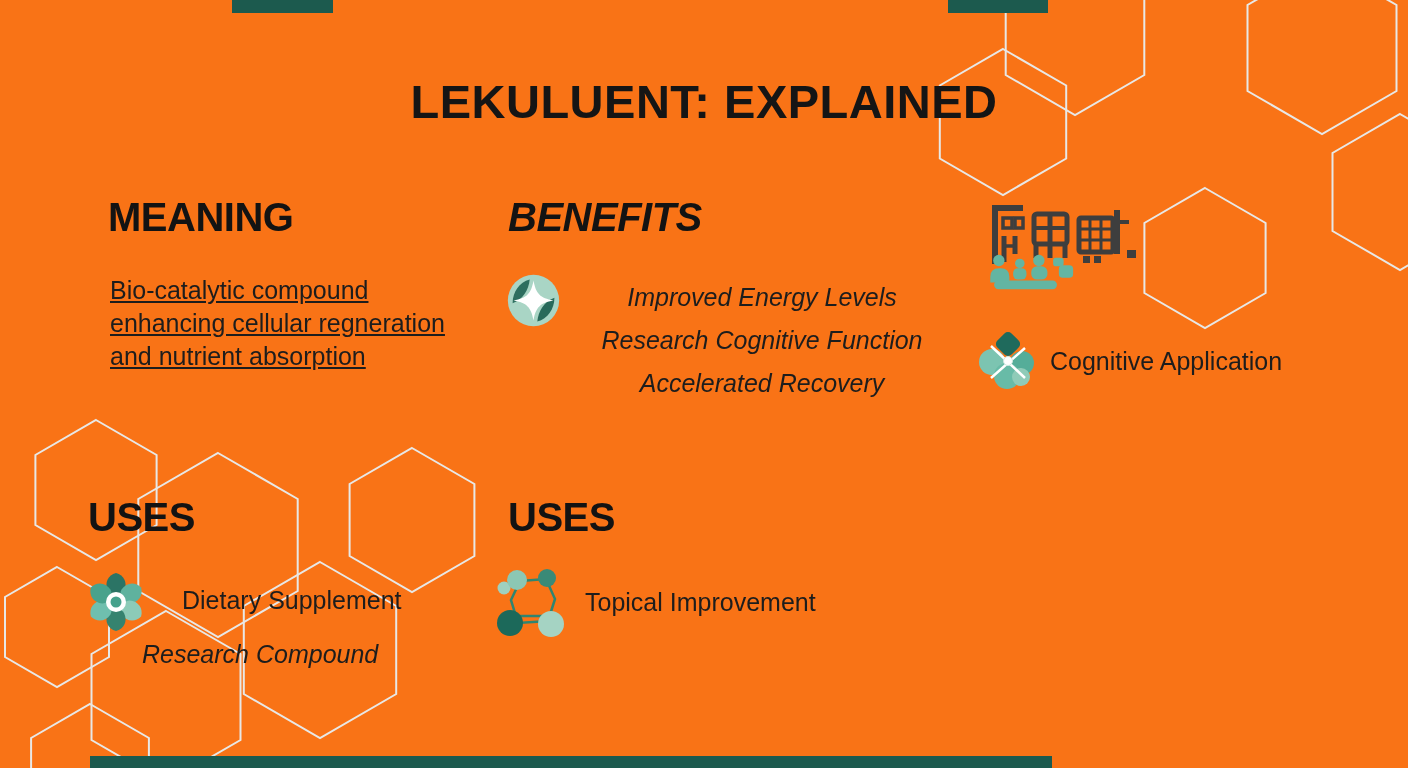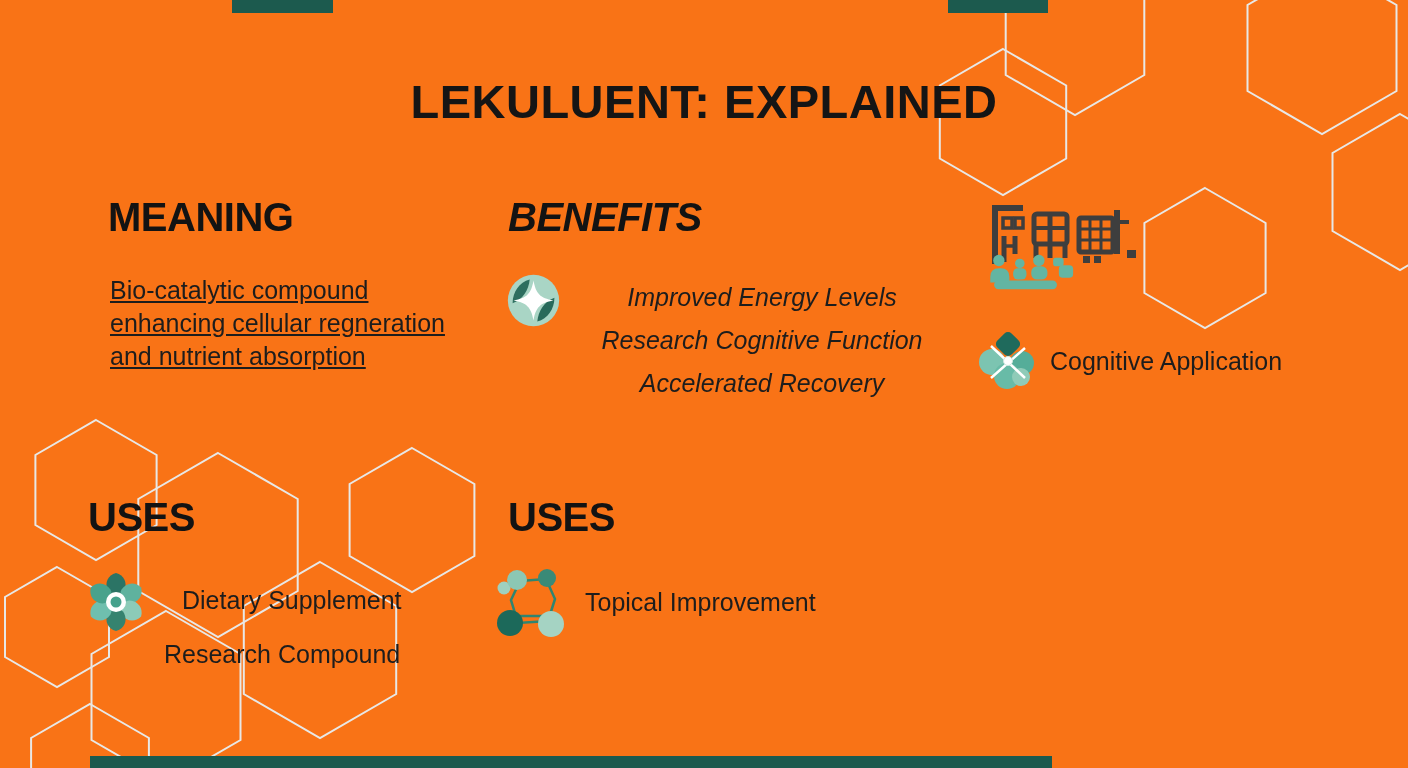--- a/index.html
+++ b/index.html
@@ -29,21 +29,21 @@
   .sec-benefits .icon{left:-3px;top:76px;width:57px;height:57px;}
   .sec-benefits .item-list{left:68px;top:80px;width:372px;}
   .sec-tosearal{left:985px;top:198px;width:400px;}
   .sec-tosearal .building{left:2px;top:0;width:150px;height:76px;}
   .sec-tosearal .people{left:2px;top:54px;width:98px;height:40px;}
   .sec-tosearal .clover{left:-8px;top:132px;width:62px;height:62px;}
   .sec-tosearal .label{left:65px;top:148px;}
   .sec-uses-left{left:88px;top:496px;width:380px;}
   .sec-uses-left .icon{left:-8px;top:70px;width:72px;height:72px;}
   .sec-uses-left .l1{left:70px;top:89px;margin-left:24px;}
-  .sec-uses-left .l2{left:76px;top:143px;}
+  .sec-uses-left .l2{left:54px;top:143px;font-style:italic;}
   .sec-uses-mid{left:508px;top:496px;width:400px;}
   .sec-uses-mid .icon{left:-18px;top:64px;width:86px;height:86px;}
   .sec-uses-mid .label{left:77px;top:91px;}
   .sec-expect{left:928px;top:490px;width:460px;}
   .sec-expect .heading{letter-spacing:-1px;}
   .sec-expect .icon{left:2px;top:98px;width:64px;height:64px;}
   .sec-expect .lines{position:absolute;left:82px;top:82px;font-size:24px;line-height:32px;color:#1d1d1d;width:370px;}
 </style>
 </head>
 <body>

